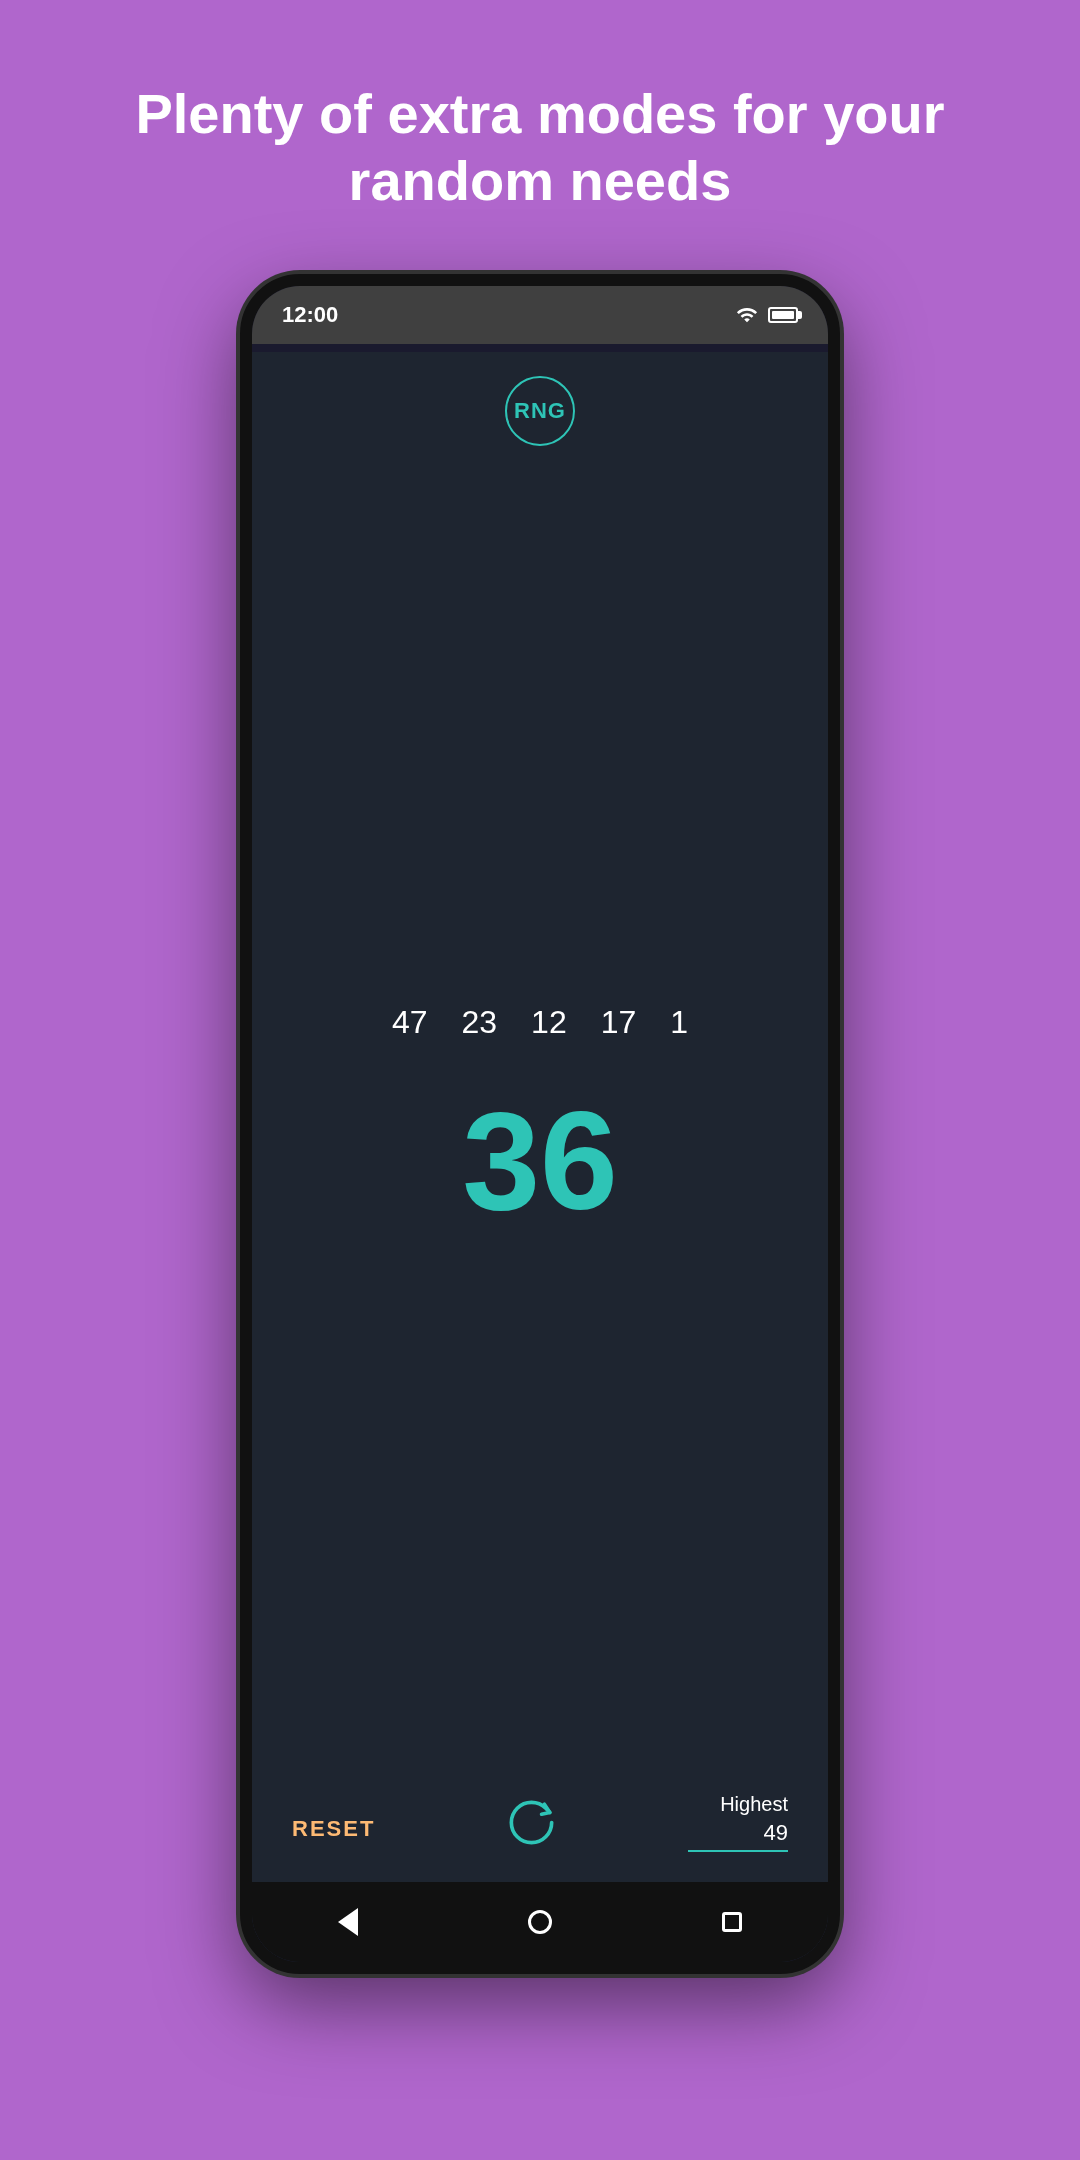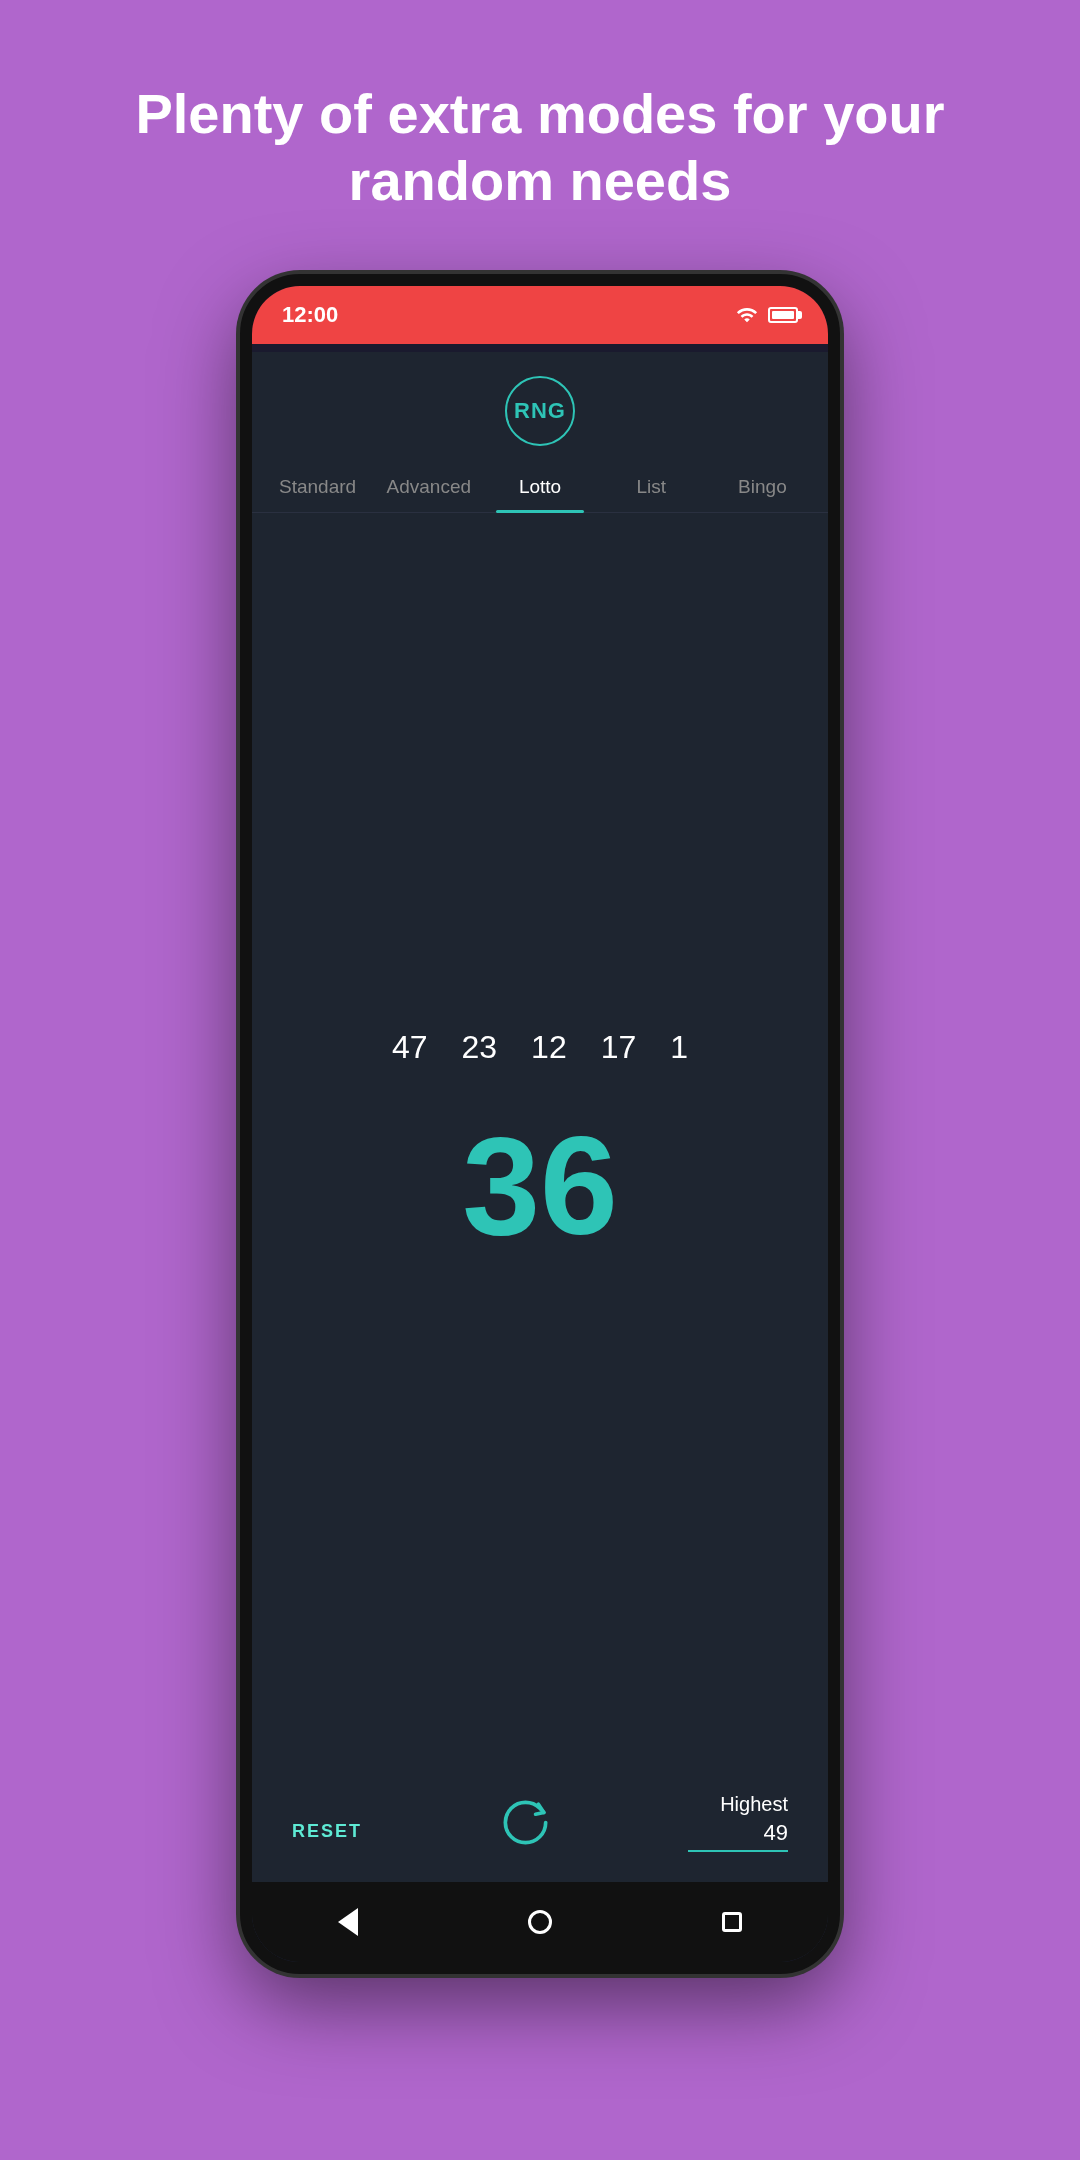--- a/index.html
+++ b/index.html
@@ -58,21 +58,21 @@
       width: 8px;
       height: 120px;
       background: #222;
       border-radius: 4px;
       z-index: 10;
       box-shadow: 0 -50px 0 #222, 0 150px 0 #222;
     }
 
     
     .status-bar {
-      background: #ef4444;
+      background: #404040;
       padding: 16px 30px;
       display: flex;
       justify-content: space-between;
       align-items: center;
       flex-shrink: 0;
     }
 
     .status-time {
       color: #fff;
       font-size: 22px;
@@ -215,22 +215,22 @@
     
     .bottom-controls {
       display: flex;
       align-items: flex-end;
       justify-content: space-between;
       padding: 20px 40px 30px;
       flex-shrink: 0;
     }
 
     .reset-btn {
-      color: #5eead4;
-      font-size: 18px;
+      color: #fdba74;
+      font-size: 22px;
       font-weight: 600;
       letter-spacing: 2px;
       cursor: pointer;
       padding-bottom: 10px;
       text-align: center;
     }
 
     .refresh-btn {
       width: 60px;
       height: 60px;
@@ -336,37 +336,20 @@
       </div>
     </div>
   </div>
 
   <div class="app-content">
 
     <div class="logo-area">
       <div class="rng-logo">RNG</div>
     </div>
 
-    <div class="tabs">
-      <div class="tab">
-        <span>Standard</span>
-      </div>
-      <div class="tab">
-        <span>Advanced</span>
-      </div>
-      <div class="tab active">
-        <span>Lotto</span>
-      </div>
-      <div class="tab">
-        <span>List</span>
-      </div>
-      <div class="tab">
-        <span>Bingo</span>
-      </div>
-    </div>
 
     <div class="main-area">
 
       <div class="history-numbers">
         <span class="history-num">47</span>
         <span class="history-num">23</span>
         <span class="history-num">12</span>
         <span class="history-num">17</span>
         <span class="history-num">1</span>
       </div>

